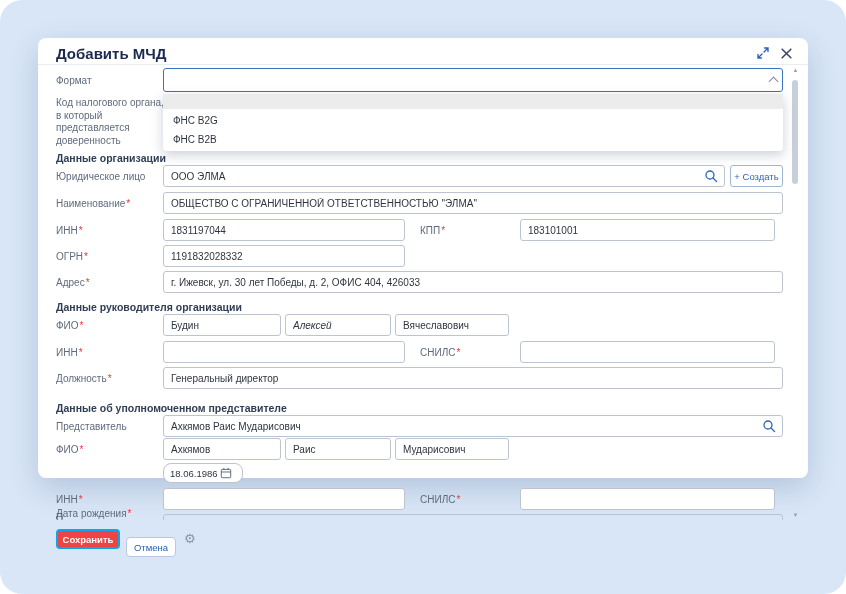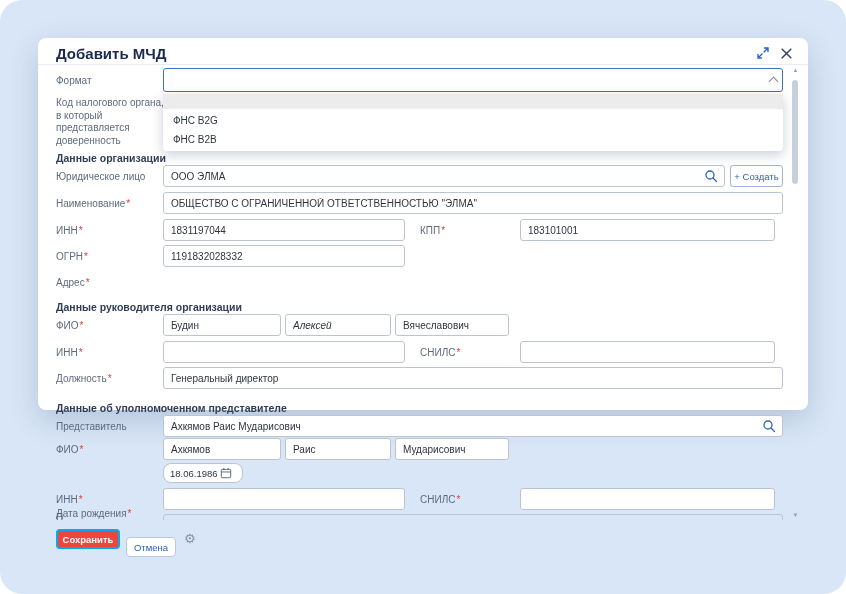--- a/index.html
+++ b/index.html
@@ -1,19 +1,19 @@
 <!DOCTYPE html>
 <html><head>
 <meta charset="utf-8">
 <style>
   html,body{margin:0;padding:0;background:#ffffff;}
   *{box-sizing:border-box;}
   body{font-family:"Liberation Sans","DejaVu Sans",sans-serif;}
   .page-bg{position:relative;width:846px;height:594px;background:#d9e6f7;border-radius:22px;overflow:hidden;}
-  .modal{position:absolute;left:38px;top:38px;width:770px;height:372px;background:#ffffff;border-radius:8px;
+  .modal{position:absolute;left:38px;top:38px;width:770px;height:440px;background:#ffffff;border-radius:8px;
          box-shadow:0 10px 30px rgba(30,60,110,0.20);}
   .modal-title{position:absolute;left:18px;top:7px;font-size:15px;font-weight:700;color:#1b2a4e;}
   .hdr-icon{position:absolute;width:14px;height:14px;cursor:pointer;}
   .hdr-divider{position:absolute;left:0;right:0;top:26px;height:1px;background:#e9edf2;}
 
   .label{position:absolute;font-size:10px;color:#5f6b7d;line-height:12.5px;}
   .req{color:#e03b3b;margin-left:1px;}
   .sec{position:absolute;font-size:10.5px;font-weight:700;color:#2f3e55;}
   .inp{position:absolute;height:22px;border:1px solid #bcc5cf;border-radius:3px;background:#fff;
        font-size:10px;color:#2f3540;padding:0 7px;font-family:inherit;outline:none;}
@@ -105,20 +105,21 @@
     <input class="inp" style="left: 482px; top: 181px; width: 255px;" value="183101001">
 
     <span class="label" style="left:18px;top:213px;">
       <span>ОГРН</span><span class="req">*</span>
     </span>
     <input class="inp" style="left: 125px; top: 207px; width: 242px;" value="1191832028332">
 
     <span class="label" style="left:18px;top:239px;">
       <span>Адрес</span><span class="req">*</span>
     </span>
+    <input class="inp" style="left: 125px; top: 233px; width: 620px;" value="г. Ижевск, ул. 30 лет Победы, д. 2, ОФИС 404, 426033">
 
     <div class="sec" style="left:18px;top:263px;">Данные руководителя организации</div>
 
     <span class="label" style="left:18px;top:282px;">
       <span>ФИО</span><span class="req">*</span>
     </span>
     <input class="inp" style="left: 125px; top: 276px; width: 118px;" value="Будин">
     <input class="inp" style="left: 247px; top: 276px; width: 106px; font-style: italic;" value="Алексей">
     <input class="inp" style="left: 357px; top: 276px; width: 114px;" value="Вячеславович">
 

